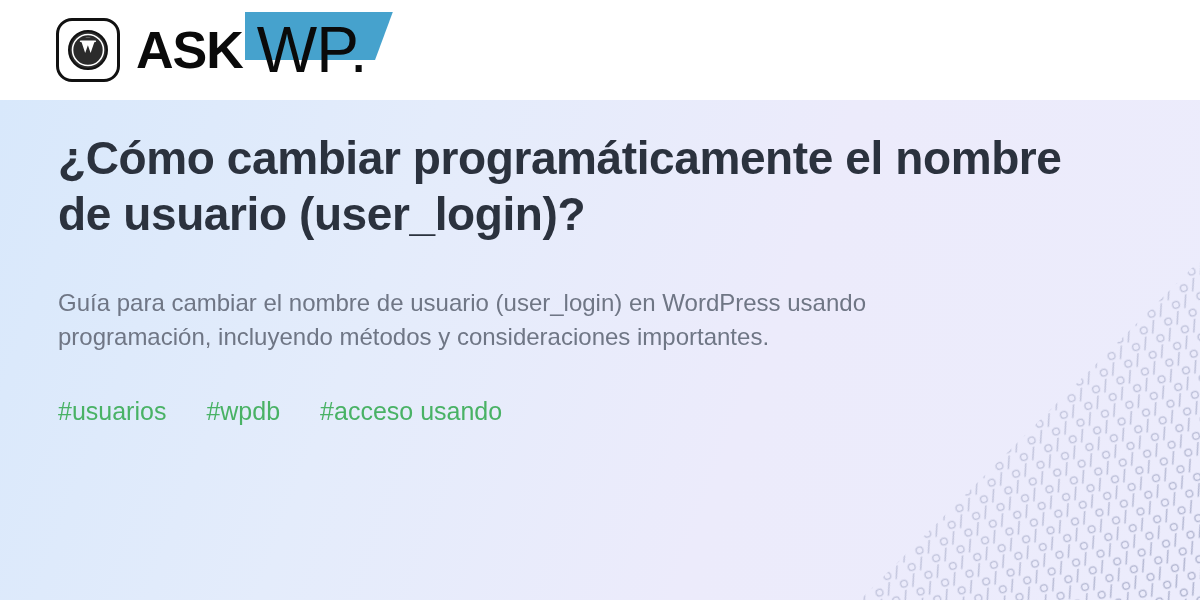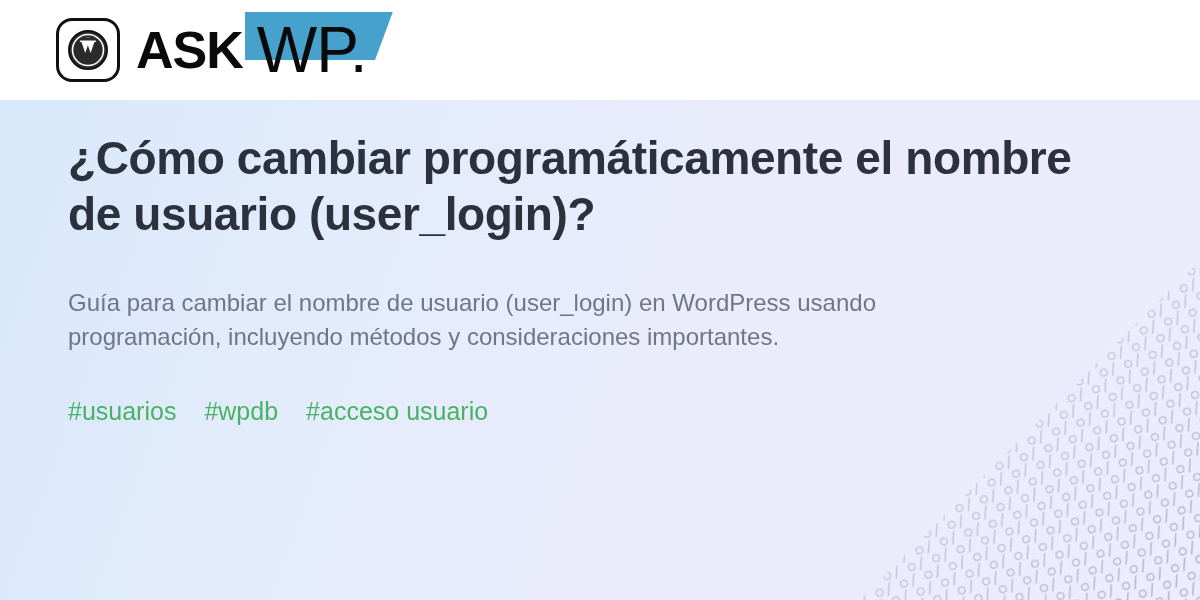--- a/index.html
+++ b/index.html
@@ -121,21 +121,21 @@
     right: -40px;
     bottom: -40px;
     width: 420px;
     height: 420px;
     opacity: 0.85;
     pointer-events: none;
   }
 
   .content {
     position: absolute;
-    left: 68px;
+    left: 58px;
     top: 30px;
     width: 1060px;
   }
 
   .title {
     margin: 0;
     font-family: "Liberation Sans", sans-serif;
     font-size: 46px;
     line-height: 1.22;
     font-weight: bold;
@@ -152,21 +152,21 @@
     font-weight: normal;
     color: #6f7685;
     max-width: 880px;
   }
 
   .tags {
     margin-top: 42px;
     display: flex;
     flex-wrap: wrap;
     align-items: flex-end;
-    gap: 4px;
+    gap: 16px;
   }
 
   .tag {
     font-family: "Liberation Sans", sans-serif;
     font-size: 25px;
     line-height: 1.2;
     color: #49b265;
     margin-right: 24px;
     white-space: nowrap;
   }
@@ -226,19 +226,19 @@
 
     <div class="content">
 
       <h1 class="title">¿Cómo cambiar programáticamente el nombre de usuario (user_login)?</h1>
 
       <p class="subtitle">Guía para cambiar el nombre de usuario (user_login) en WordPress usando programación, incluyendo métodos y consideraciones importantes.</p>
 
       <div class="tags">
         <span class="tag">#usuarios</span>
         <span class="tag">#wpdb</span>
-        <span class="tag">#acceso usuario</span>
+        <span class="tag">#acceso usando</span>
       </div>
 
     </div>
   </div>
 
 </div>
 
 </body></html>

